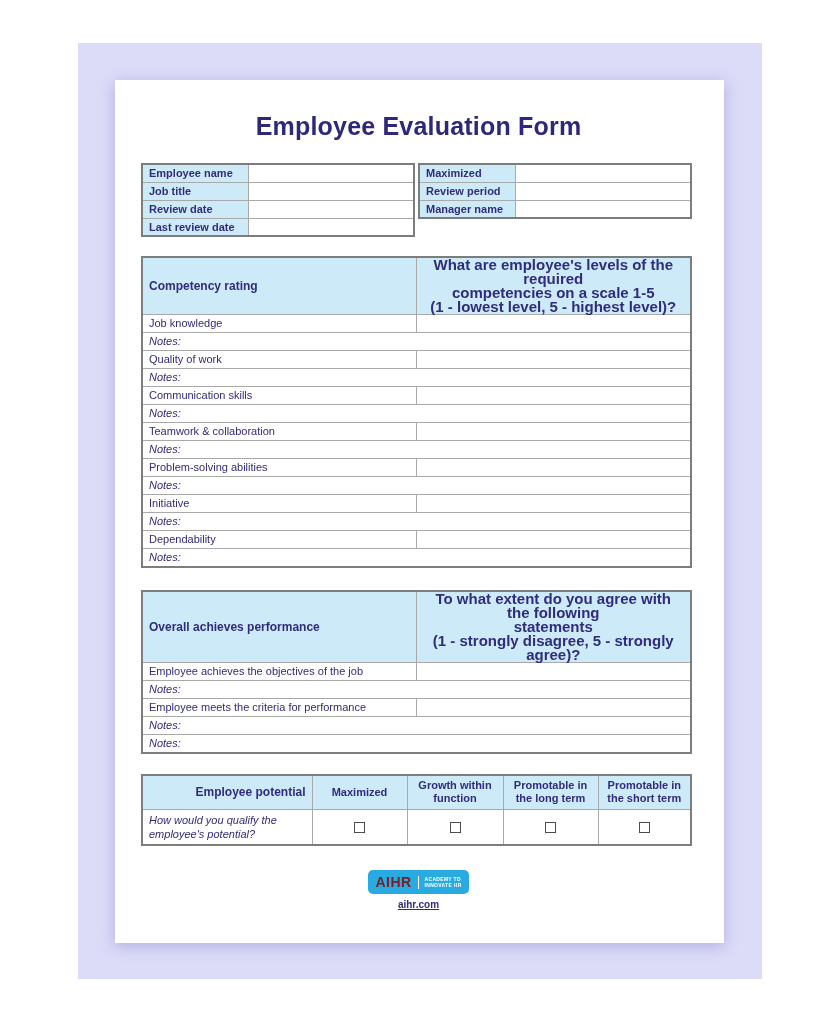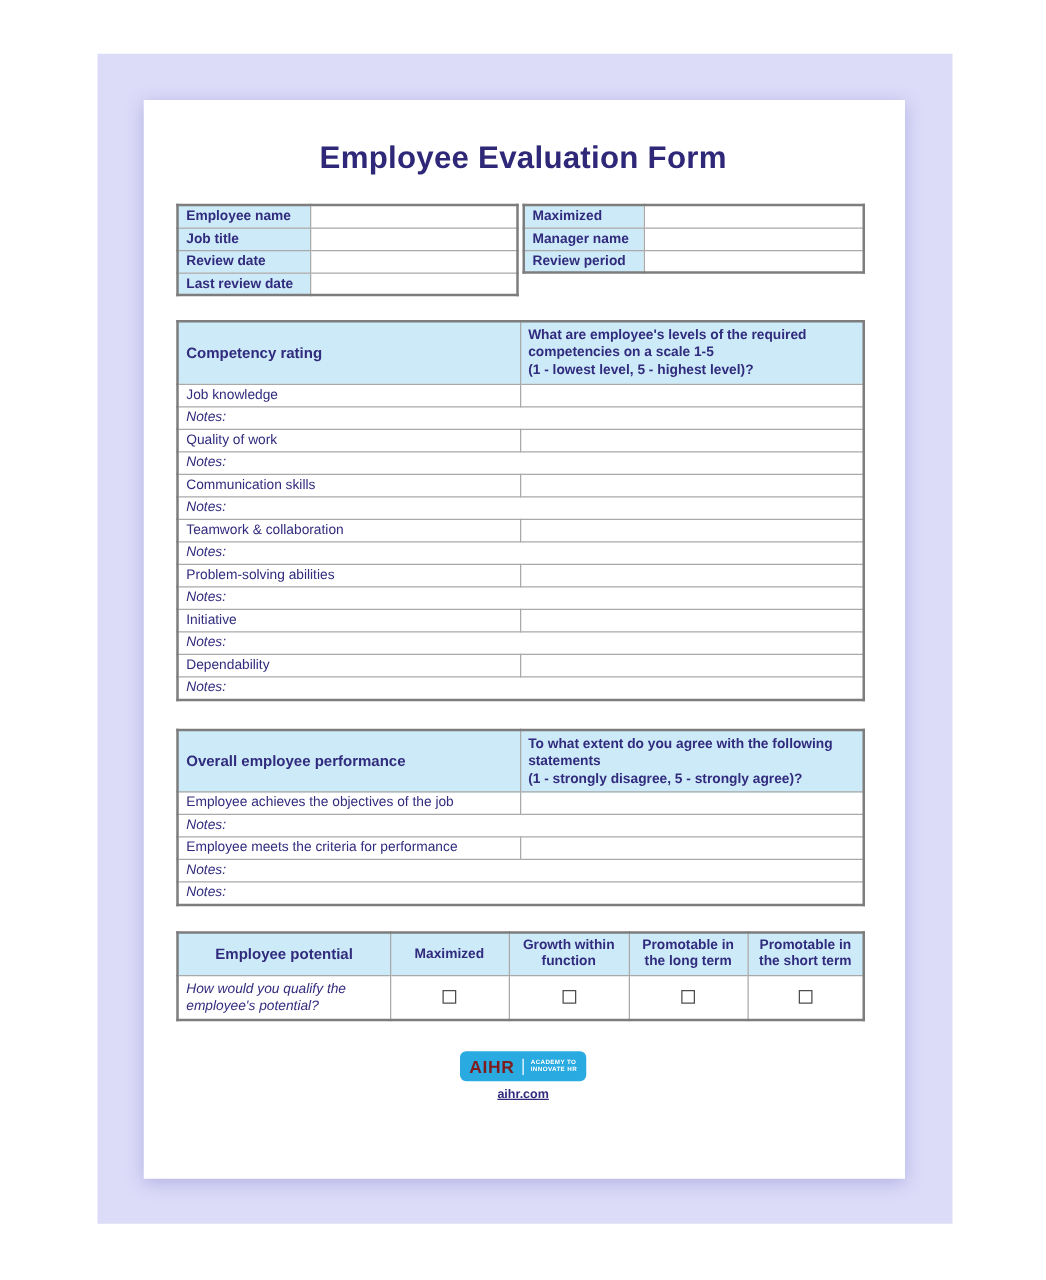--- a/index.html
+++ b/index.html
@@ -26,27 +26,27 @@
   }
   table.tbl td { border:1px solid #a9a9a9; box-sizing:border-box; padding:0 6px; }
   .lbl { background:#cdeaf8; color:#312b7d; font-weight:bold; }
   .info-row { display:flex; gap:3px; margin-top:22px; }
   .info-table { width:274px; }
   .info-table td { height:18px; }
   .info-table .val { background:#ffffff; }
   .section { width:551px; }
   .section tr.head td { height:50px; }
   .headL { font-size:12px; vertical-align:middle; }
-  .headR { vertical-align:middle; font-size:11px; line-height:14px; }
+  .headR { text-align:center; vertical-align:middle; font-size:15px; line-height:14px; }
   .section tr.item td, .section tr.notes td { height:17px; line-height:17px; }
   .itemL { color:#312b7d; }
   .notesLbl { font-style:italic;text-align:right; }
   .potential { width:551px; margin-top:20px; }
   .potential tr.head td { height:34px; text-align:center; vertical-align:middle; line-height:13px; }
-  .potential tr.head td.headQ { text-align:center; font-size:12px; }
+  .potential tr.head td.headQ { text-align:right; font-size:12px; }
   .potential tr.body td { height:36px; vertical-align:middle; line-height:14px;font-style:italic; }
   .cb { text-align:center; }
   .checkbox {
     display:inline-block; width:9px; height:9px; background:#ffffff;
     border:1.2px solid #4d4d4d; vertical-align:middle;
   }
   .footer { margin-top:24px; text-align:center; }
   .logo {
     display:inline-flex; align-items:center; gap:6px; background:#29aae1;
     border-radius:5px; padding:4px 7px;
@@ -94,25 +94,25 @@
         <colgroup>
             <col style="width:96px">
             <col>
           </colgroup>
         <tbody>
             <tr>
           <td class="lbl">Maximized</td>
           <td class="val"></td>
         </tr>
         <tr>
+          <td class="lbl">Review period</td>
+          <td class="val"></td>
+        </tr>
+        <tr>
           <td class="lbl">Manager name</td>
-          <td class="val"></td>
-        </tr>
-        <tr>
-          <td class="lbl">Review period</td>
           <td class="val"></td>
         </tr>
       </tbody>
         </table>
     </div>
 
     <table class="tbl section" style="margin-top:19px">
       <colgroup>
           <col style="width:274px">
           <col>
@@ -178,21 +178,21 @@
     </tbody>
       </table>
 
     <table class="tbl section" style="margin-top:22px">
       <colgroup>
           <col style="width:274px">
           <col>
         </colgroup>
       <tbody>
           <tr class="head">
-        <td class="lbl headL">Overall employee performance</td>
+        <td class="lbl headL">Overall achieves performance</td>
         <td class="lbl headR">
           <div>To what extent do you agree with the following</div>
           <div>statements</div>
           <div>(1 - strongly disagree, 5 - strongly agree)?</div>
         </td>
       </tr>
       <tr class="item">
         <td class="itemL">Employee achieves the objectives of the job</td>
         <td></td>
       </tr>

